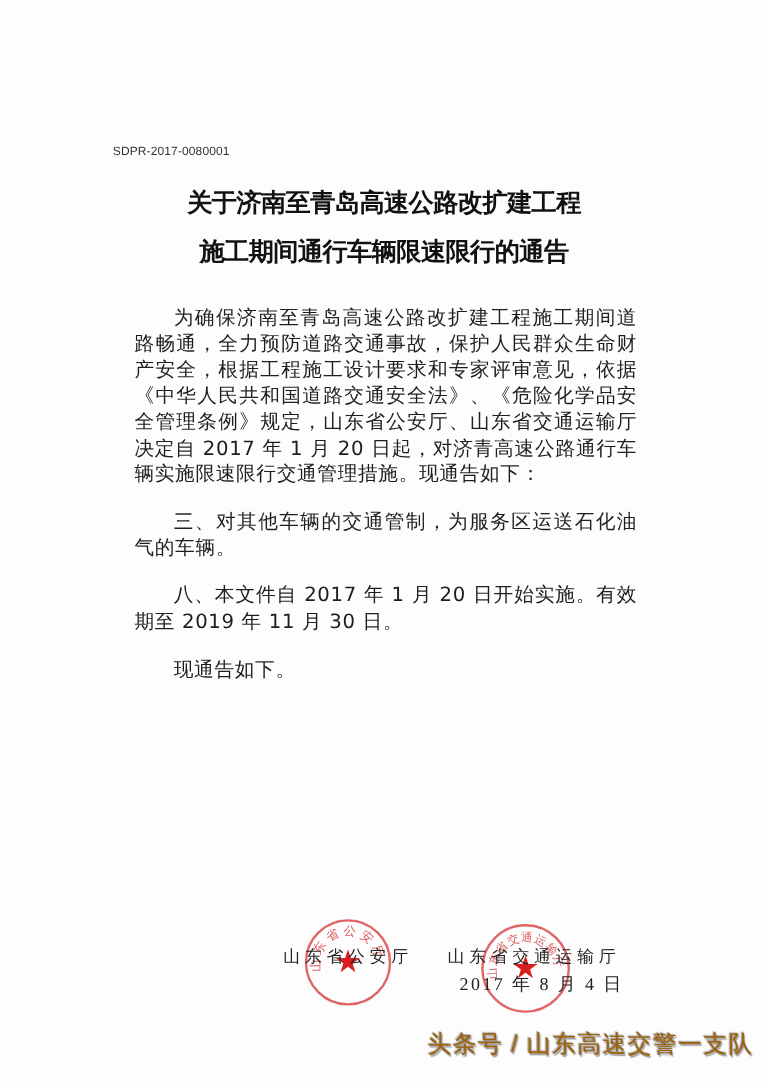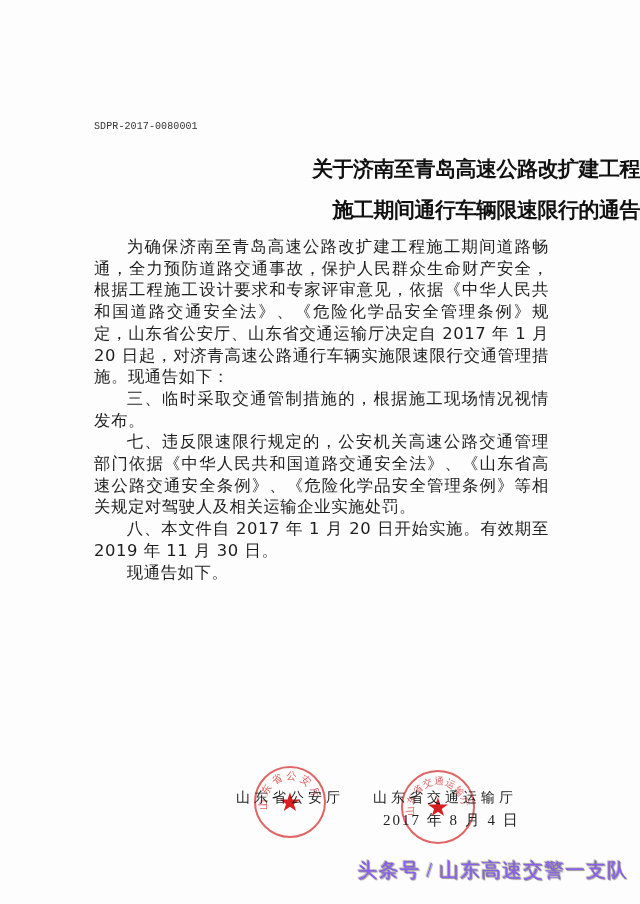--- a/index.html
+++ b/index.html
@@ -12,30 +12,30 @@
       height: 904px;
       position: relative;
       overflow: hidden;
       font-family: "DejaVu Serif", "Liberation Serif", serif;
       color: #222;
     }
     .doc-code {
       position: absolute;
       left: 94px;
       top: 121px;
-      font-family: Liberation Mono, monospace;
+      font-family: Liberation Sans, sans-serif;
       font-size: 10px;
       color: #333;
       letter-spacing: 0.1px;
     }
     .title {
       position: absolute;
       left: 0;
       width: 640px;
-      text-align: right;
+      text-align: center;
       font-family: "DejaVu Serif", serif;
       font-weight: bold;
       font-size: 21px;
       color: #111;
       letter-spacing: -0.5px;
     }
     .title.l1 { top: 155px; }
     .title.l2 { top: 196px; }
 
     .body-text {
@@ -45,21 +45,21 @@
       width: 455px;
       font-family: "DejaVu Sans", sans-serif;
       font-size: 16.4px;
       line-height: 21.7px;
       color: #1e1e1e;
       text-align: justify;
       text-justify: inter-character;
       letter-spacing: 0.55px;
     }
     .body-text p {
-      margin: 0;
+      margin: 18px;
     }
     .body-text p.indent { text-indent: 2em; }
 
     .signature {
       position: absolute;
       font-family: "DejaVu Serif", serif;
       font-size: 14px;
       color: #222;
       letter-spacing: 4px;
     }
@@ -89,39 +89,38 @@
       font-size: 26px;
       line-height: 1;
     }
     .stamp-left { left: 254px; top: 766px; }
     .stamp-right { left: 401px; top: 770px; width: 74px; height: 74px; }
 
     .watermark {
       position: absolute;
       right: 12px;
       bottom: 20px;
-      font-family: Liberation Serif, serif;
+      font-family: Liberation Sans, sans-serif;
       font-size: 20px;
-      color: #8b5cf6;
+      color: #a16207;
       letter-spacing: 1px;
       text-shadow: 0 0 1px #777, 1px 1px 1px #999, -1px -1px 1px #aaa;
     }
   </style>
 </head>
 <body>
 
 <div class="doc-code">SDPR-2017-0080001</div>
 
 <div class="title l1">关于济南至青岛高速公路改扩建工程</div>
 <div class="title l2">施工期间通行车辆限速限行的通告</div>
 
 <div class="body-text">
   <p class="indent">为确保济南至青岛高速公路改扩建工程施工期间道路畅通，全力预防道路交通事故，保护人民群众生命财产安全，根据工程施工设计要求和专家评审意见，依据《中华人民共和国道路交通安全法》、《危险化学品安全管理条例》规定，山东省公安厅、山东省交通运输厅决定自 2017 年 1 月 20 日起，对济青高速公路通行车辆实施限速限行交通管理措施。现通告如下：</p>
-  <p class="indent">三、临时采取交通管制措施的，根据施工现场情况视情发布。</p>
-  <p class="indent">七、违反限速限行规定的，公安机关高速公路交通管理部门依据《中华人民共和国道路交通安全法》、《山东省高速公路交通安全条例》、《危险化学品安全管理条例》等相关规定对驾驶人及相关运输企业实施处罚。</p>
+  <p class="indent">三、对其他车辆的交通管制，为服务区运送石化油气的车辆。</p>
   <p class="indent">八、本文件自 2017 年 1 月 20 日开始实施。有效期至 2019 年 11 月 30 日。</p>
   <p class="indent">现通告如下。</p>
 </div>
 
 <div class="stamp stamp-left">
   <svg class="ring-text" viewBox="0 0 72 72">
     <defs>
       <path id="arcL" d="M 12,44 A 25,25 0 1,1 60,44"></path>
     </defs>
     <text font-size="11" fill="rgba(214,50,50,0.8)" font-family="DejaVu Serif, serif" letter-spacing="3">

